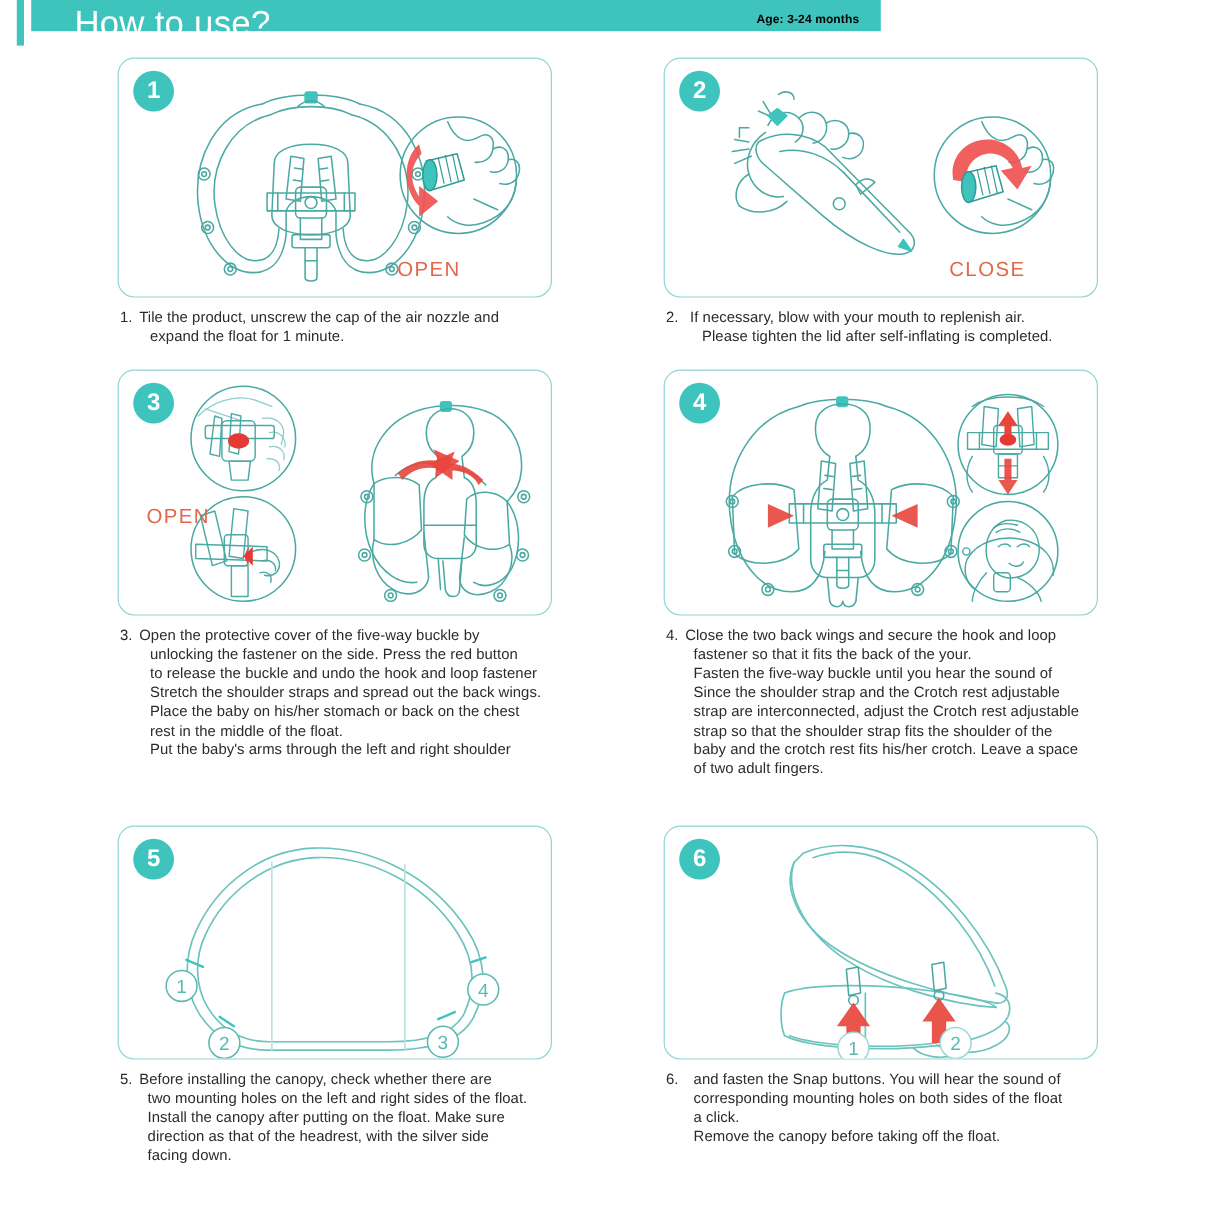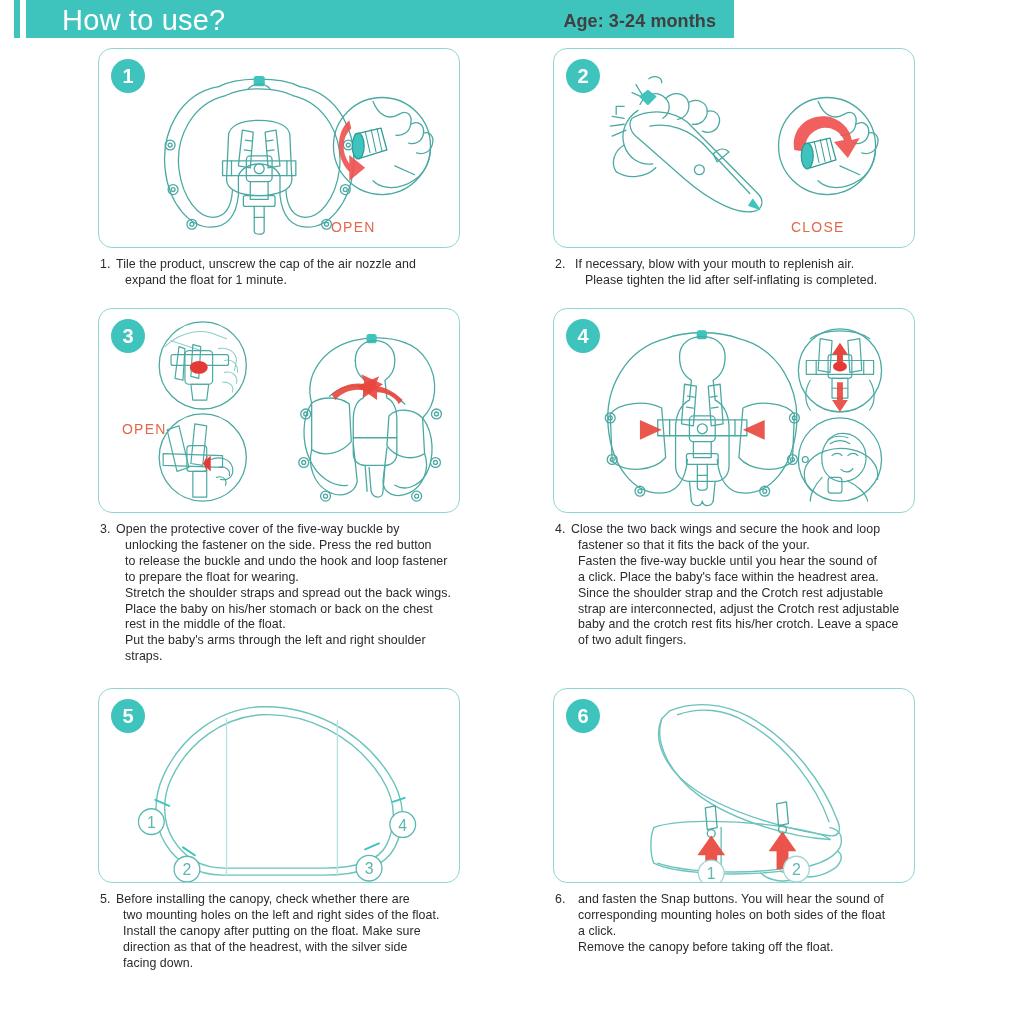--- a/index.html
+++ b/index.html
@@ -37,41 +37,41 @@
   }
   .header-gap {
     position: absolute;
     left: 20px; top: 0;
     width: 6px; height: 38px;
     background: #ffffff;
   }
   .header-bar {
     position: absolute;
     left: 26px; top: 0;
-    width: 708px; height: 38px;
+    width: 708px; height: 26px;
     background: #3fc4bd;
   }
   .header-title {
     position: absolute;
     left: 36px;
     top: 2px;
     font-size: 29px;
     font-weight: 400;
     color: #ffffff;
     letter-spacing: 0.2px;
     line-height: 36px;
     white-space: nowrap;
   }
   .header-age {
     position: absolute;
     right: 18px;
     top: 11px;
-    font-size: 18px;
+    font-size: 10px;
     font-weight: bold;
-    color: #404040;
+    color: #000000;
     white-space: nowrap;
     letter-spacing: 0.1px;
   }
 
   
   .steps {
     position: absolute;
     left: 0; top: 48px;
     width: 1024px;
   }
@@ -110,21 +110,21 @@
   }
 
   .art {
     position: absolute;
     left: 0; top: 0;
     width: 100%; height: 100%;
   }
 
   .tag {
     position: absolute;
-    font-size: 14px;
+    font-size: 17px;
     letter-spacing: 1.2px;
     color: #e2674b;
     font-weight: 400;
   }
 
   
   .caption {
     margin-top: 9px;
     font-size: 12.4px;
     line-height: 15.9px;
@@ -381,26 +381,24 @@
         <path d="M234 86 C 246 76, 258 74, 268 76 L 264 66 L 286 76 L 266 90 L 266 82 C 256 80, 244 84, 238 92 Z" fill="#e8453c" opacity="0.9"></path>
         <path d="M306 92 C 296 82, 286 78, 278 78 L 282 68 L 260 78 L 280 92 L 280 84 C 288 84, 298 88, 302 96 Z" fill="#e8453c" opacity="0.9"></path>
       </svg>
       <div class="tag" style="left:23px; top:112px;">OPEN</div>
     </div>
     <div class="caption">
       <span class="num">3.</span>
       <p>Open the protective cover of the five-way buckle by</p>
       <p style="padding-left:9px">unlocking the fastener on the side. Press the red button</p>
       <p style="padding-left:9px">to release the buckle and undo the hook and loop fastener</p>
-      <p style="padding-left:9px">to prepare the float for wearing.</p>
       <p style="padding-left:9px">Stretch the shoulder straps and spread out the back wings.</p>
       <p style="padding-left:9px">Place the baby on his/her stomach or back on the chest</p>
       <p style="padding-left:9px">rest in the middle of the float.</p>
       <p style="padding-left:9px">Put the baby's arms through the left and right shoulder</p>
-      <p style="padding-left:9px">straps.</p>
     </div>
   </div>
 
   <div class="step col-r" style="top:260px;">
     <div class="panel panel-mid">
       <div class="badge">4</div>
       <svg class="art" viewBox="0 0 362 205">
         <g fill="none" stroke="#4aa9a3" stroke-width="1.3" stroke-linecap="round" stroke-linejoin="round">
 
           <path d="M112 30 C 72 40, 50 80, 54 120 C 58 160, 80 186, 106 186 C 124 186, 132 172, 134 152"></path>
@@ -487,23 +485,23 @@
             <rect x="276" y="170" width="14" height="16" rx="3"></rect>
           </g>
         </g>
       </svg>
     </div>
     <div class="caption">
       <span class="num">4.</span>
       <p>Close the two back wings and secure the hook and loop</p>
       <p style="padding-left:7px">fastener so that it fits the back of the your.</p>
       <p style="padding-left:7px">Fasten the five-way buckle until you hear the sound of</p>
-      <p style="padding-left:7px">a click. Place the baby's face within the headrest area.</p>
       <p style="padding-left:7px">Since the shoulder strap and the Crotch rest adjustable</p>
       <p style="padding-left:7px">strap are interconnected, adjust the Crotch rest adjustable</p>
+      <p style="padding-left:7px">strap so that the shoulder strap fits the shoulder of the</p>
       <p style="padding-left:7px">baby and the crotch rest fits his/her crotch. Leave a space</p>
       <p style="padding-left:7px">of two adult fingers.</p>
     </div>
   </div>
 
   <div class="step col-l" style="top:640px;">
     <div class="panel panel-short">
       <div class="badge">5</div>
       <svg class="art" viewBox="0 0 362 195">
         <g fill="none" stroke="#6bc3bd" stroke-width="1.4" stroke-linejoin="round" stroke-linecap="round">

